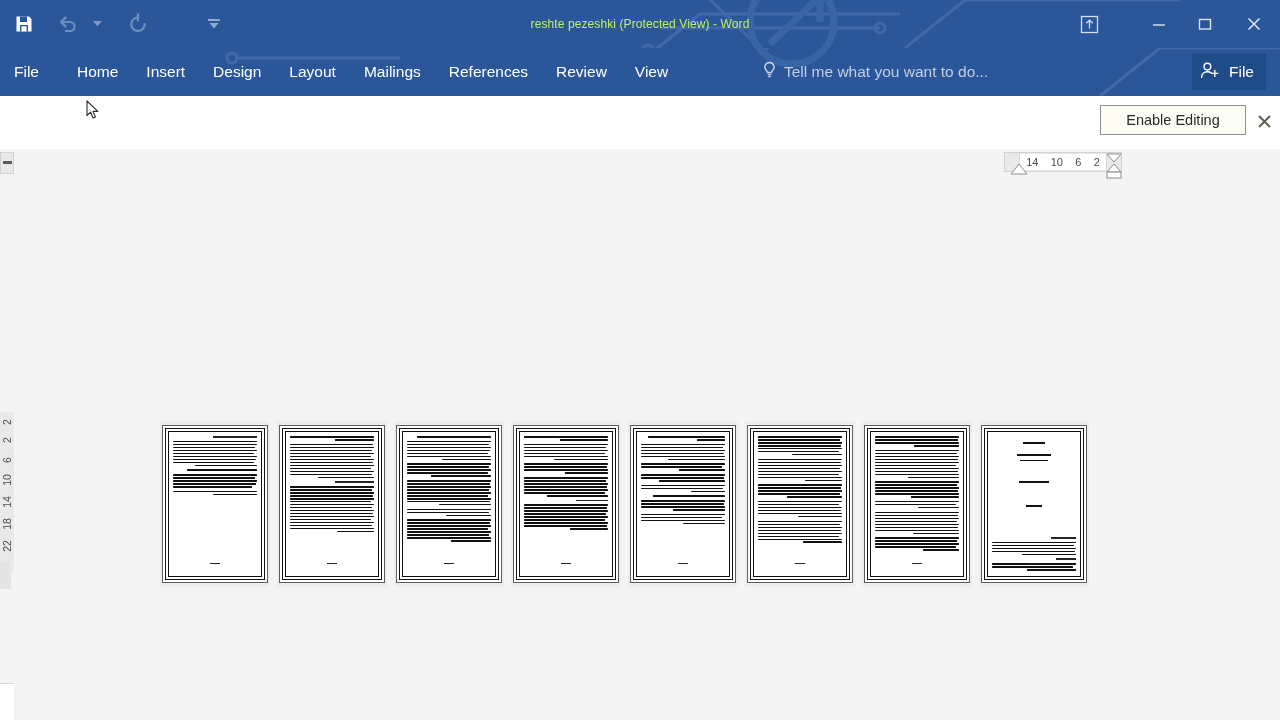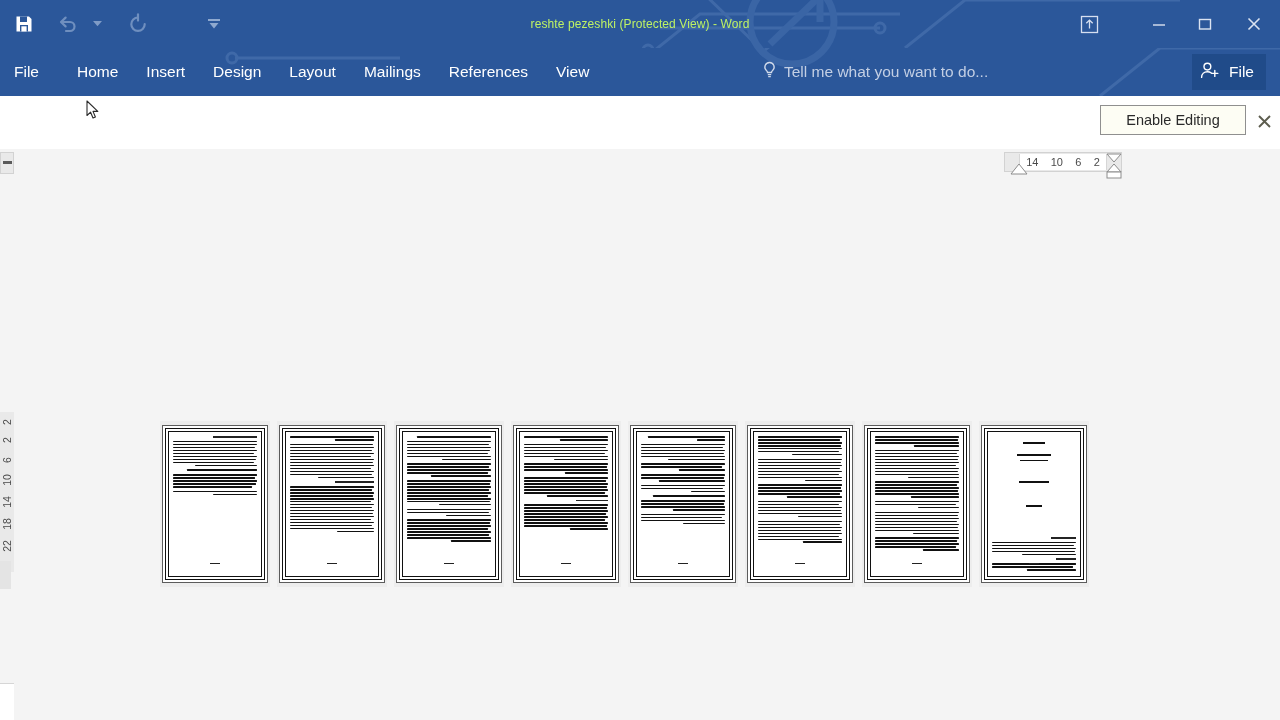--- a/index.html
+++ b/index.html
@@ -287,20 +287,23 @@
       <div class="tab">
           <span>Layout</span>
         </div>
       <div class="tab">
           <span>Mailings</span>
         </div>
       <div class="tab">
           <span>References</span>
         </div>
       <div class="tab">
+          <span>Review</span>
+        </div>
+      <div class="tab">
           <span>View</span>
         </div>
     </div>
 
     <div class="tellme">
       <span>
         <svg width="15" height="19" viewBox="0 0 15 19">
           <path d="M7.5 1.5 a4.6 4.6 0 0 1 2.9 8.2 c-.6.5-.9 1-.9 1.8 h-4 c0-.8-.3-1.3-.9-1.8 A4.6 4.6 0 0 1 7.5 1.5z" fill="none" stroke="#cfd9ea" stroke-width="1.3"></path>
           <path d="M5.8 13.6 h3.4 M6.2 15.7 h2.6" stroke="#cfd9ea" stroke-width="1.3"></path>
         </svg>

